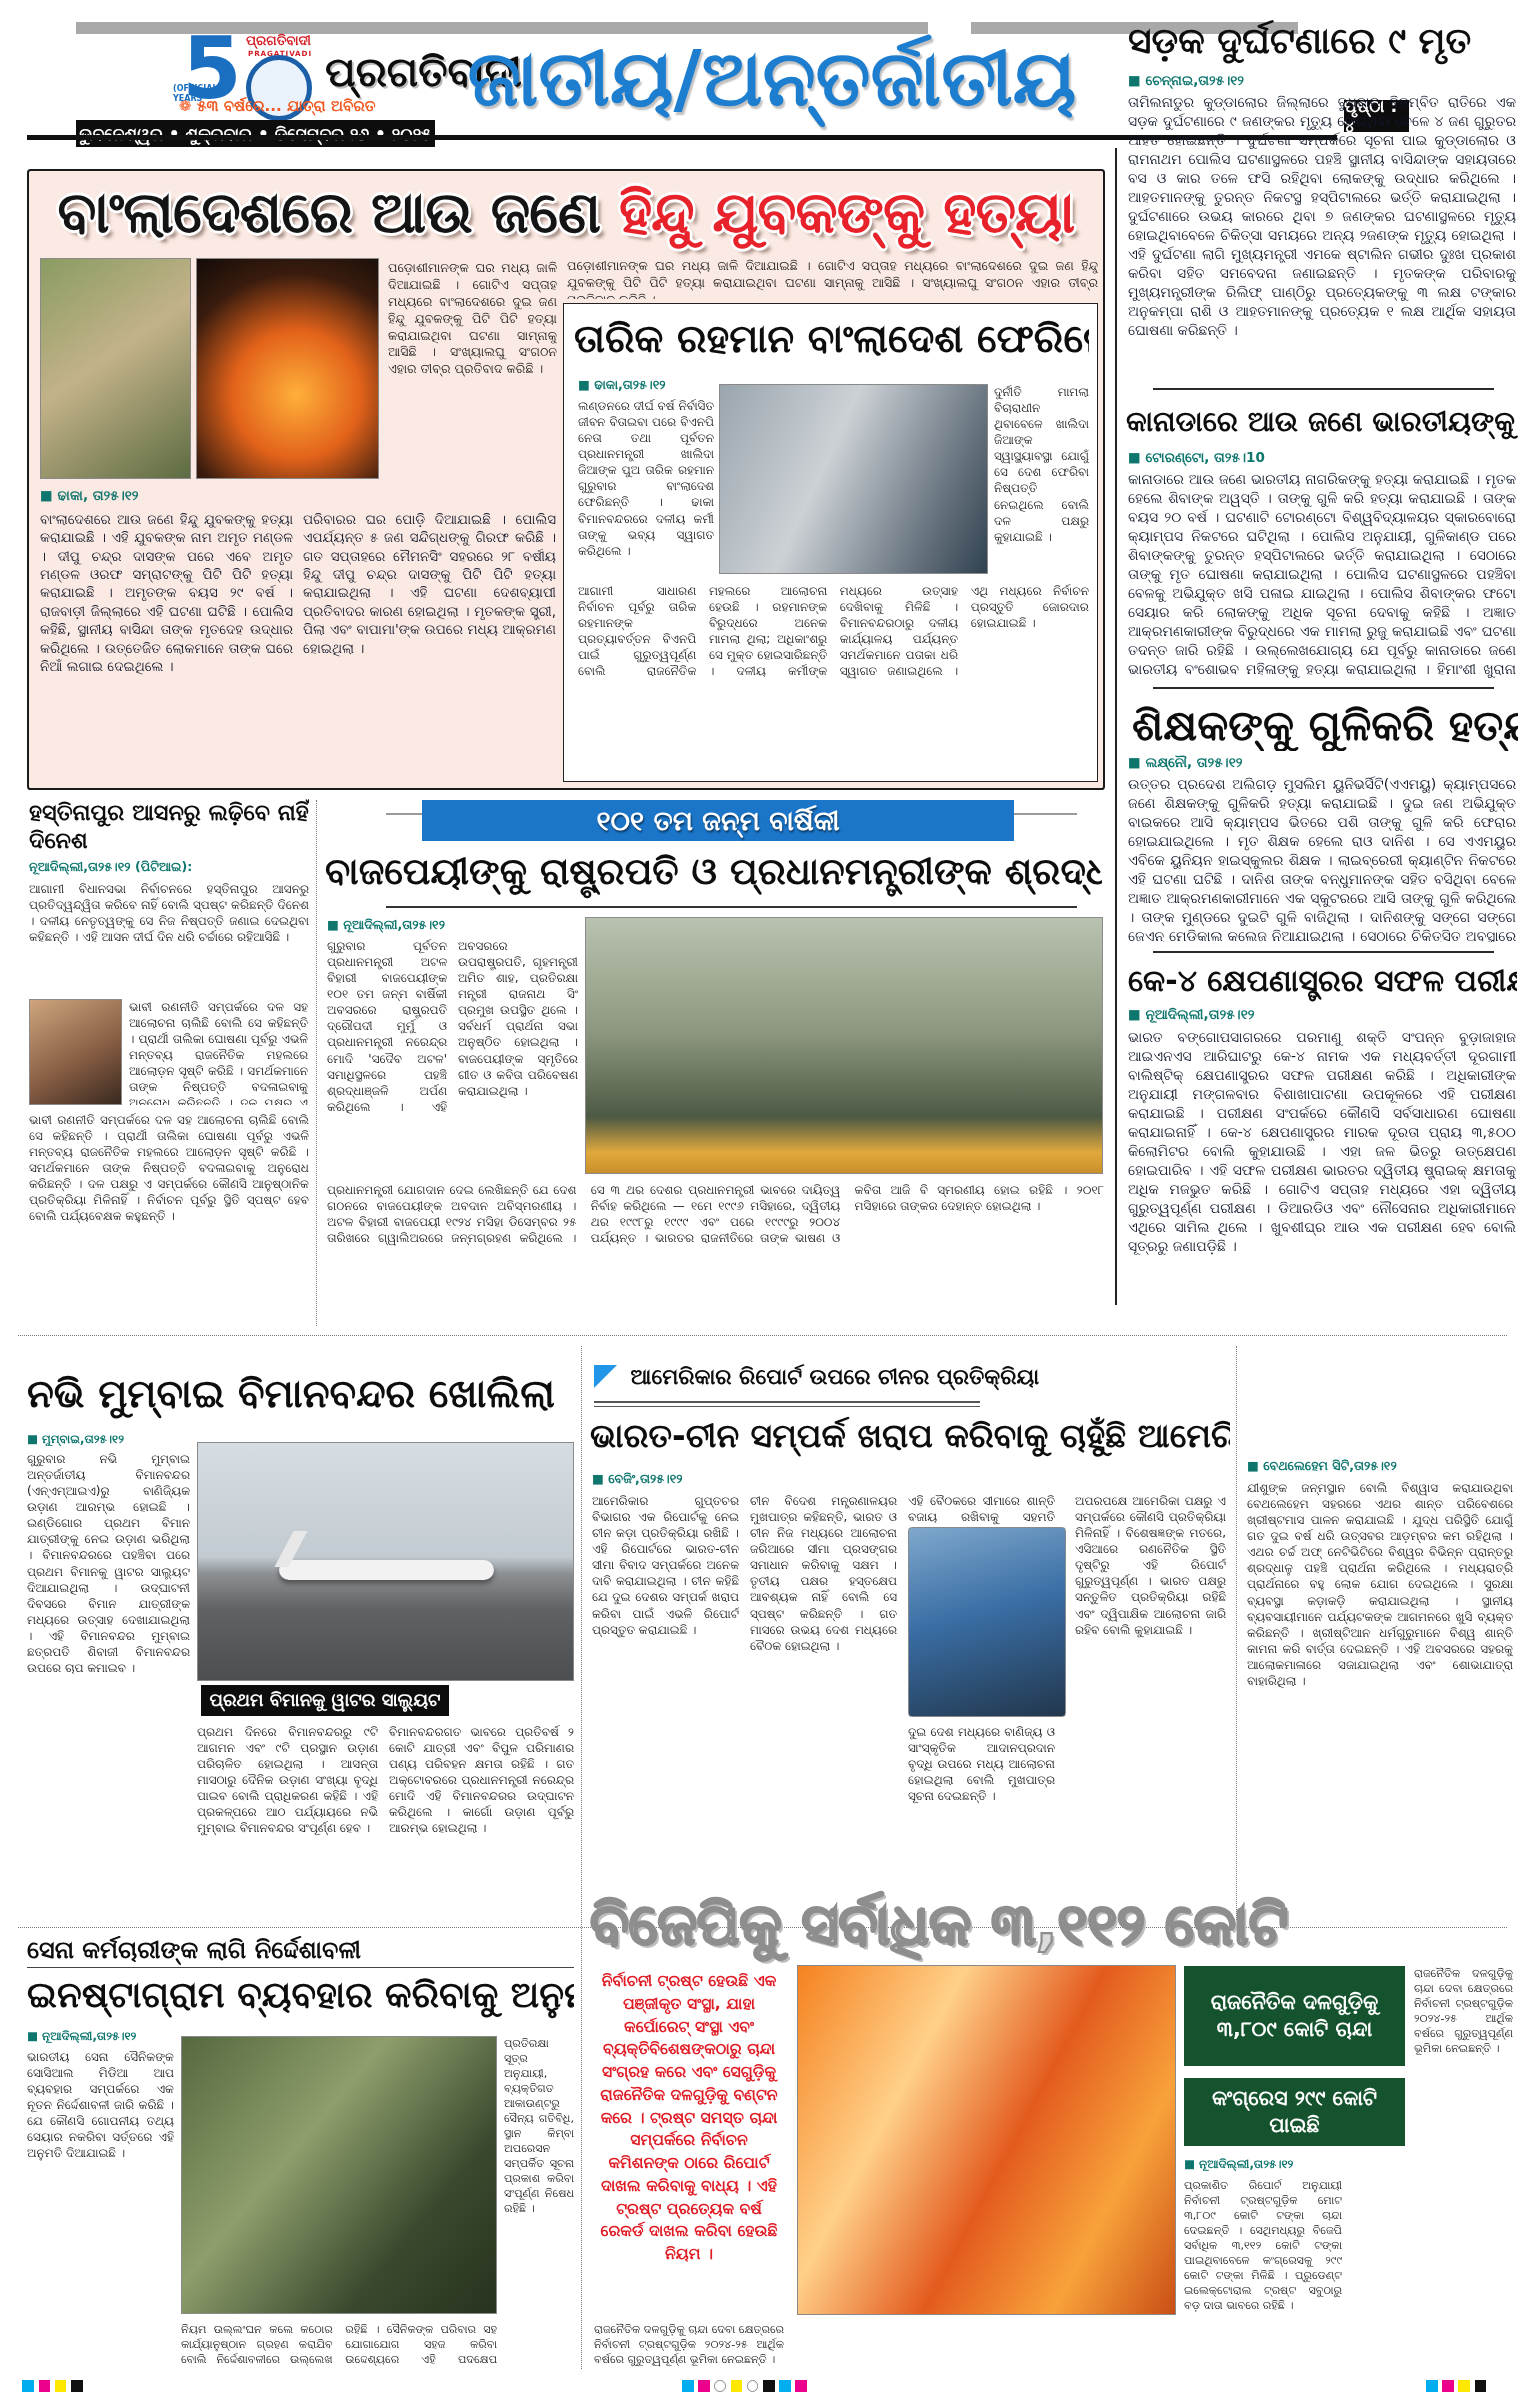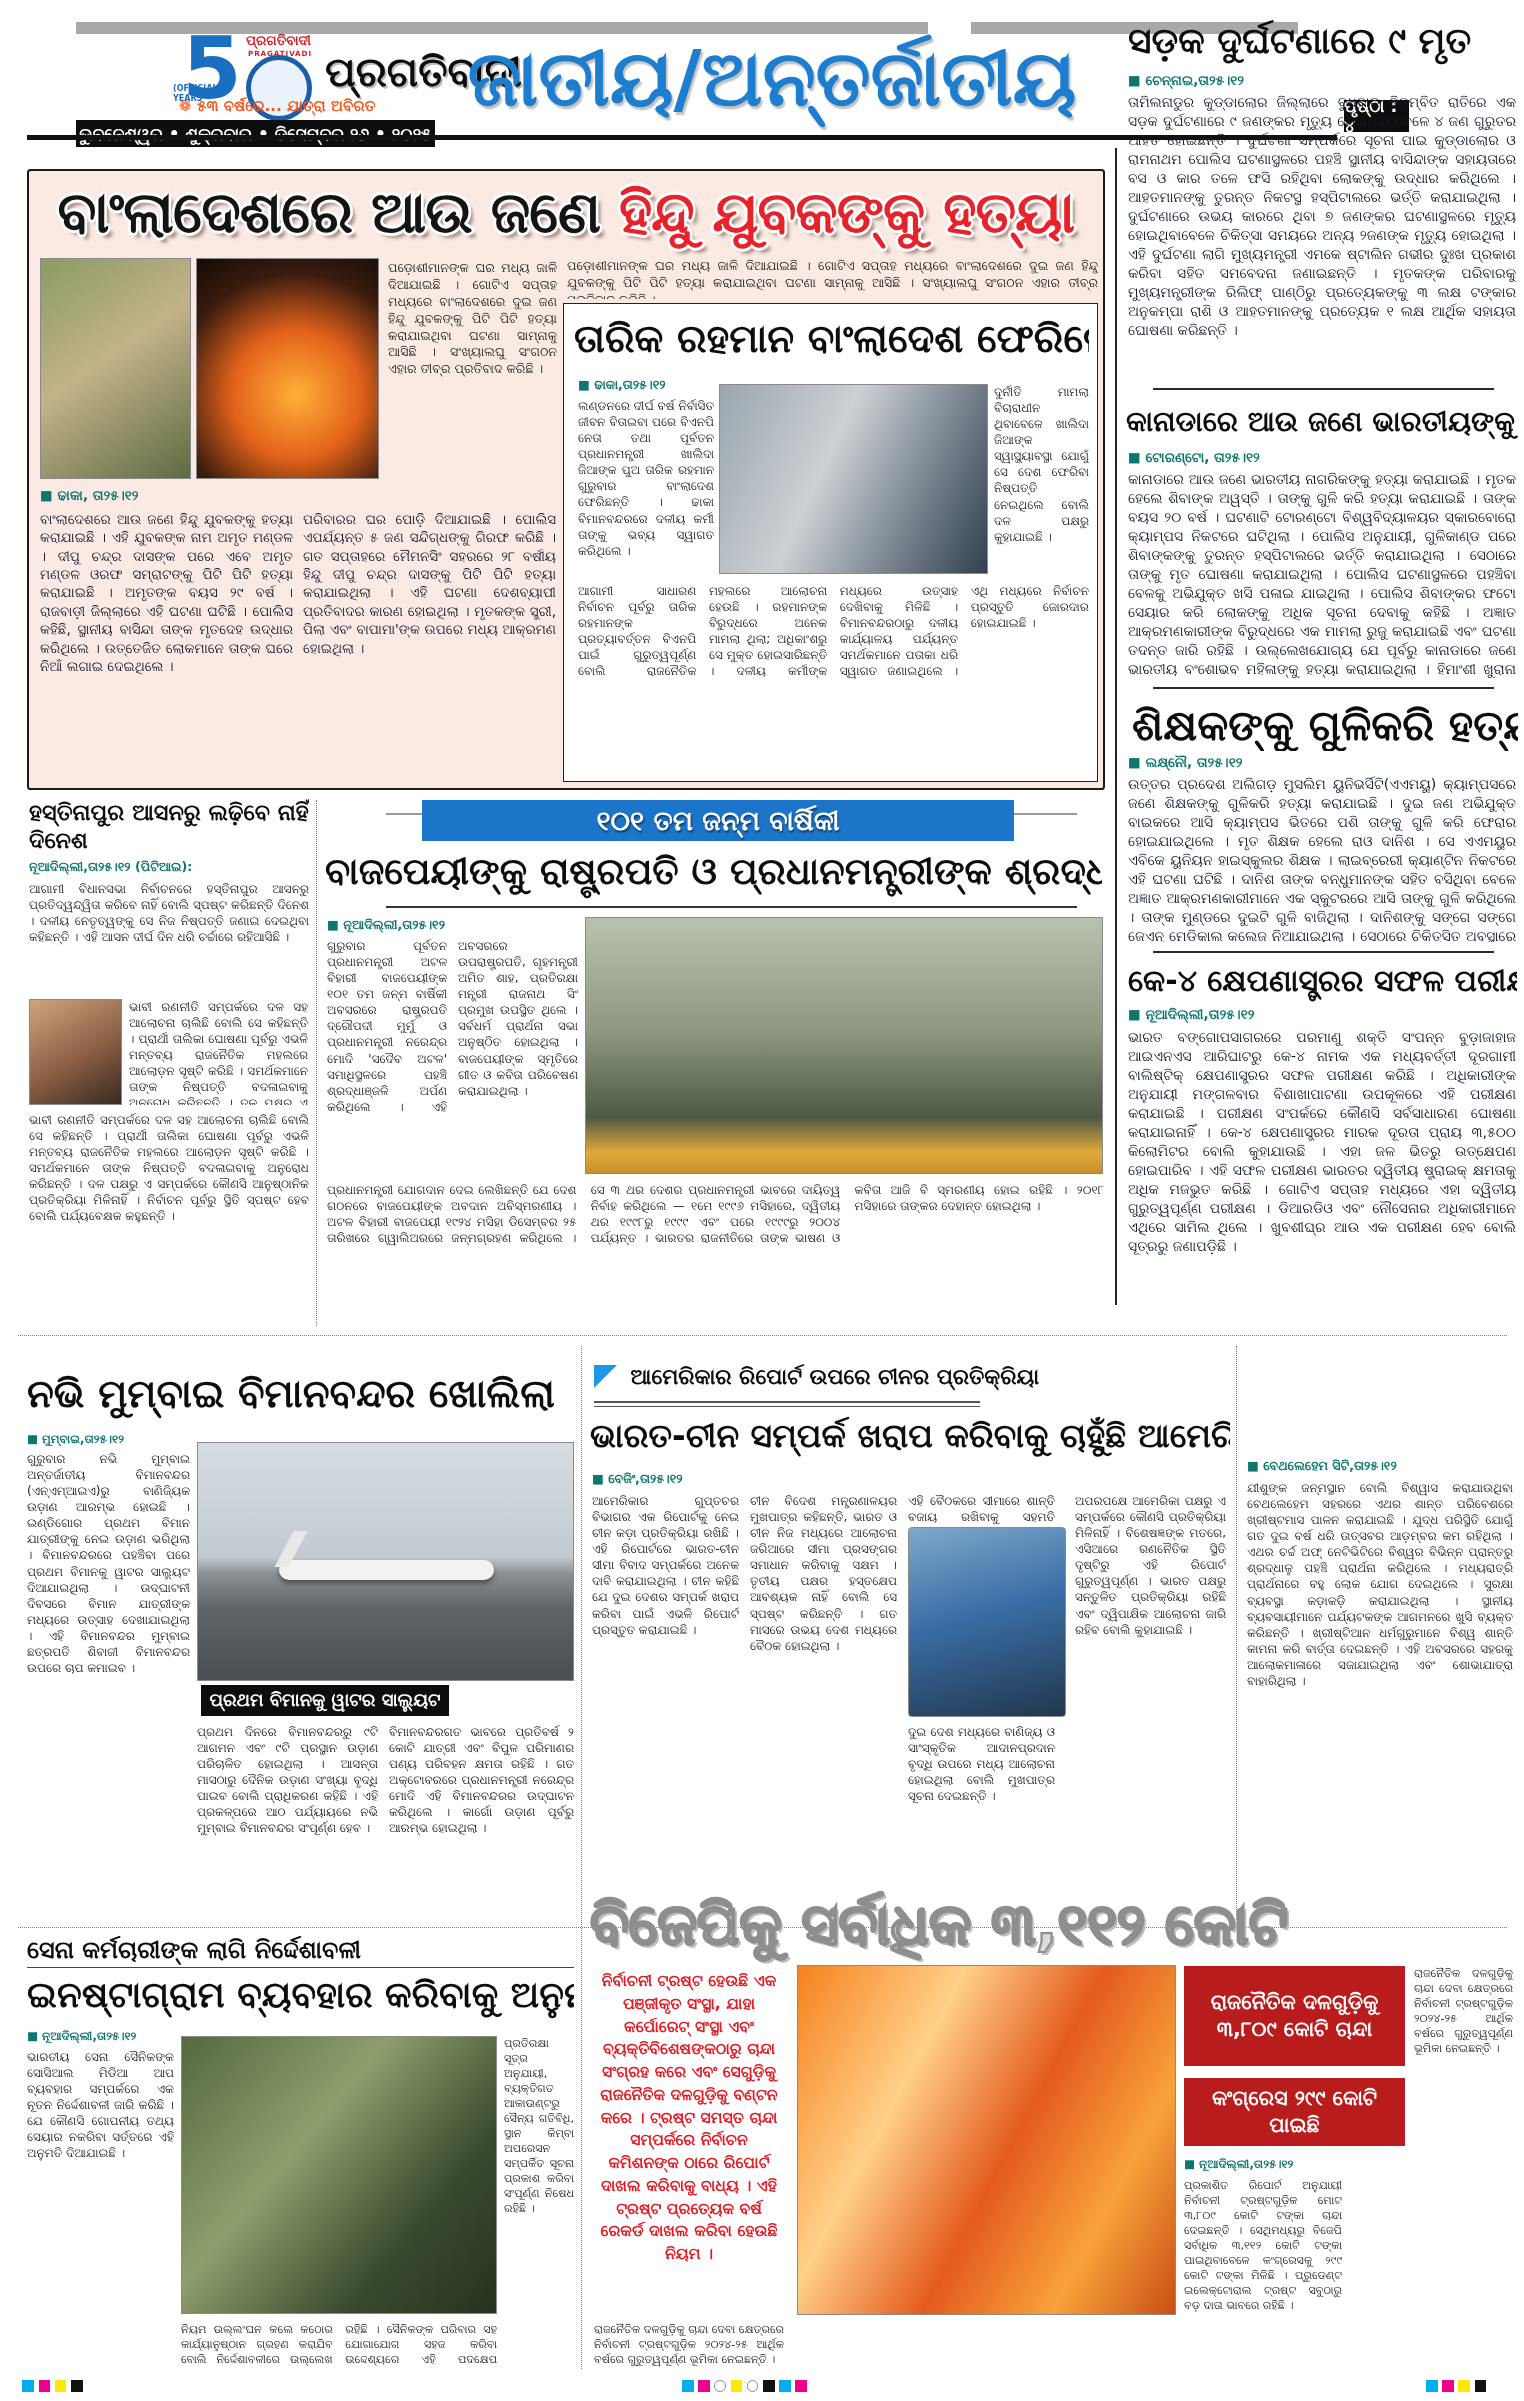--- a/index.html
+++ b/index.html
@@ -9,21 +9,21 @@
   .body{font-size:13.5px;line-height:1.36;text-align:justify;color:#0f172a;overflow:hidden;}
   .bodysm{font-size:12px;line-height:1.34;text-align:justify;color:#1c1c1c;overflow:hidden;}
   .dl{font-weight:bold;font-size:13.5px;color:#0f766e;white-space:nowrap;overflow:hidden;}
   .hl{font-weight:bold;color:#0d0d0d;overflow:hidden;}
   .photo{border:0.9px solid #8a8a8a;}
   .vdot{border-left:1.8px dotted #777;}
   .hdot{border-top:1.8px dotted #777;}
   .divr{border-top:2.7px solid #2a2a2a;}
   .lead-hl{white-space:nowrap;font-weight:bold;font-size:57px;letter-spacing:-0.9px;
     text-shadow:-2.7px 0 #fff,2.7px 0 #fff,0 -2.7px #fff,0 2.7px #fff,-1.8px -1.8px #fff,1.8px 1.8px #fff,1.8px -1.8px #fff,-1.8px 1.8px #fff,4.5px 5.4px 3.6px rgba(60,30,20,.45);}
-  .badge{background:#b91c1c;color:#fff;font-weight:bold;font-size:20.6px;line-height:1.3;
+  .badge{background:#14532d;color:#fff;font-weight:bold;font-size:20.6px;line-height:1.3;
     display:flex;align-items:center;justify-content:center;text-align:center;padding:5.4px 9px;}
   .mark{width:11.7px;height:11.7px;display:inline-block;margin-right:4.5px;}
   .circ{width:11.7px;height:11.7px;display:inline-block;margin-right:4.5px;border-radius:50%;border:1.8px solid #8a8a8a;box-sizing:border-box;}
 </style>
 </head>
 <body>
 
 <div id="page">
 
   <div class="abs" style="left:76px;top:22.4px;width:852px;height:11.7px;background:#a9a9a9;"></div>
@@ -47,21 +47,21 @@
   <div class="abs" style="left:27px;top:135px;width:1310px;height:4.5px;border-top:4.5px solid #111;border-bottom:1.8px solid #111;"></div>
 
   <div class="abs" style="left:1115px;top:148px;width:1.8px;height:1157px;background:#222;"></div>
 
   <div class="abs hl" style="left:1128px;top:20px;width:388px;height:47px;font-size:36px;white-space:nowrap;">ସଡ଼କ ଦୁର୍ଘଟଣାରେ ୯ ମୃତ</div>
   <div class="abs dl" style="left:1128px;top:72px;width:388px;">■ ଚେନ୍ନାଇ,ତା୨୫।୧୨</div>
   <div class="abs body" style="left:1128px;top:93px;width:388px;height:289px;font-size:14px;">ତାମିଲନାଡୁର କୁଡ୍ଡାଲୋର ଜିଲ୍ଲାରେ ବୁଧବାର ବିଳମ୍ବିତ ରାତିରେ ଏକ ସଡ଼କ ଦୁର୍ଘଟଣାରେ ୯ ଜଣଙ୍କର ମୃତ୍ୟୁ ହୋଇଥିବା ବେଳେ ୪ ଜଣ ଗୁରୁତର ଆହତ ହୋଇଛନ୍ତି । ଦୁର୍ଘଟଣା ସମ୍ପର୍କରେ ସୂଚନା ପାଇ କୁଡ୍ଡାଲୋର ଓ ରାମନାଥମ ପୋଲିସ ଘଟଣାସ୍ଥଳରେ ପହଞ୍ଚି ସ୍ଥାନୀୟ ବାସିନ୍ଦାଙ୍କ ସହାୟତାରେ ବସ ଓ କାର ତଳେ ଫସି ରହିଥିବା ଲୋକଙ୍କୁ ଉଦ୍ଧାର କରିଥିଲେ । ଆହତମାନଙ୍କୁ ତୁରନ୍ତ ନିକଟସ୍ଥ ହସ୍ପିଟାଲରେ ଭର୍ତ୍ତି କରାଯାଇଥିଲା । ଦୁର୍ଘଟଣାରେ ଉଭୟ କାରରେ ଥିବା ୭ ଜଣଙ୍କର ଘଟଣାସ୍ଥଳରେ ମୃତ୍ୟୁ ହୋଇଥିବାବେଳେ ଚିକିତ୍ସା ସମୟରେ ଅନ୍ୟ ୨ଜଣଙ୍କ ମୃତ୍ୟୁ ହୋଇଥିଲା । ଏହି ଦୁର୍ଘଟଣା ଲାଗି ମୁଖ୍ୟମନ୍ତ୍ରୀ ଏମକେ ଷ୍ଟାଲିନ ଗଭୀର ଦୁଃଖ ପ୍ରକାଶ କରିବା ସହିତ ସମବେଦନା ଜଣାଇଛନ୍ତି । ମୃତକଙ୍କ ପରିବାରକୁ ମୁଖ୍ୟମନ୍ତ୍ରୀଙ୍କ ରିଲିଫ୍ ପାଣ୍ଠିରୁ ପ୍ରତ୍ୟେକଙ୍କୁ ୩ ଲକ୍ଷ ଟଙ୍କାର ଅନୁକମ୍ପା ରାଶି ଓ ଆହତମାନଙ୍କୁ ପ୍ରତ୍ୟେକ ୧ ଲକ୍ଷ ଆର୍ଥିକ ସହାୟତା ଘୋଷଣା କରିଛନ୍ତି ।</div>
   <div class="abs divr" style="left:1153px;top:388px;width:341px;height:0;"></div>
 
   <div class="abs hl" style="left:1126px;top:405px;width:393px;height:38px;font-size:28px;white-space:nowrap;">କାନାଡାରେ ଆଉ ଜଣେ ଭାରତୀୟଙ୍କୁ ହତ୍ୟା</div>
-  <div class="abs dl" style="left:1128px;top:449px;width:388px;">■ ଟୋରଣ୍ଟୋ, ତା୨୫।୧୨</div>
+  <div class="abs dl" style="left:1128px;top:449px;width:388px;">■ ଟୋରଣ୍ଟୋ, ତା୨୫।10</div>
   <div class="abs body" style="left:1128px;top:470px;width:388px;height:208px;font-size:14px;">କାନାଡାରେ ଆଉ ଜଣେ ଭାରତୀୟ ନାଗରିକଙ୍କୁ ହତ୍ୟା କରାଯାଇଛି । ମୃତକ ହେଲେ ଶିବାଙ୍କ ଅୱସ୍ତି । ତାଙ୍କୁ ଗୁଳି କରି ହତ୍ୟା କରାଯାଇଛି । ତାଙ୍କ ବୟସ ୨୦ ବର୍ଷ । ଘଟଣାଟି ଟୋରଣ୍ଟୋ ବିଶ୍ୱବିଦ୍ୟାଳୟର ସ୍କାରବୋରୋ କ୍ୟାମ୍ପସ ନିକଟରେ ଘଟିଥିଲା । ପୋଲିସ ଅନୁଯାୟୀ, ଗୁଳିକାଣ୍ଡ ପରେ ଶିବାଙ୍କଙ୍କୁ ତୁରନ୍ତ ହସ୍ପିଟାଲରେ ଭର୍ତ୍ତି କରାଯାଇଥିଲା । ସେଠାରେ ତାଙ୍କୁ ମୃତ ଘୋଷଣା କରାଯାଇଥିଲା । ପୋଲିସ ଘଟଣାସ୍ଥଳରେ ପହଞ୍ଚିବା ବେଳକୁ ଅଭିଯୁକ୍ତ ଖସି ପଳାଇ ଯାଇଥିଲା । ପୋଲିସ ଶିବାଙ୍କର ଫଟୋ ସେୟାର କରି ଲୋକଙ୍କୁ ଅଧିକ ସୂଚନା ଦେବାକୁ କହିଛି । ଅଜ୍ଞାତ ଆକ୍ରମଣକାରୀଙ୍କ ବିରୁଦ୍ଧରେ ଏକ ମାମଲା ରୁଜୁ କରାଯାଇଛି ଏବଂ ଘଟଣା ତଦନ୍ତ ଜାରି ରହିଛି । ଉଲ୍ଲେଖଯୋଗ୍ୟ ଯେ ପୂର୍ବରୁ କାନାଡାରେ ଜଣେ ଭାରତୀୟ ବଂଶୋଭବ ମହିଳାଙ୍କୁ ହତ୍ୟା କରାଯାଇଥିଲା । ହିମାଂଶୀ ଖୁରାନା ନାମକ ଜଣେ ମହିଳାଙ୍କ ମୃତଦେହ ତାଙ୍କ ଘରୁ ମିଳିଥିଲା ।</div>
   <div class="abs divr" style="left:1153px;top:687px;width:341px;height:0;"></div>
 
   <div class="abs hl" style="left:1132px;top:701px;width:386px;height:50px;font-size:42px;white-space:nowrap;">ଶିକ୍ଷକଙ୍କୁ ଗୁଳିକରି ହତ୍ୟା</div>
   <div class="abs dl" style="left:1128px;top:754px;width:388px;">■ ଲକ୍ଷ୍ନୌ, ତା୨୫।୧୨</div>
   <div class="abs body" style="left:1128px;top:775px;width:388px;height:167px;font-size:14px;">ଉତ୍ତର ପ୍ରଦେଶ ଅଲିଗଡ଼ ମୁସଲିମ ୟୁନିଭର୍ସିଟି(ଏଏମୟୁ) କ୍ୟାମ୍ପସରେ ଜଣେ ଶିକ୍ଷକଙ୍କୁ ଗୁଳିକରି ହତ୍ୟା କରାଯାଇଛି । ଦୁଇ ଜଣ ଅଭିଯୁକ୍ତ ବାଇକରେ ଆସି କ୍ୟାମ୍ପସ ଭିତରେ ପଶି ତାଙ୍କୁ ଗୁଳି କରି ଫେରାର ହୋଇଯାଇଥିଲେ । ମୃତ ଶିକ୍ଷକ ହେଲେ ରାଓ ଦାନିଶ । ସେ ଏଏମୟୁର ଏବିକେ ୟୁନିୟନ ହାଇସ୍କୁଲର ଶିକ୍ଷକ । ଲାଇବ୍ରେରୀ କ୍ୟାଣ୍ଟିନ ନିକଟରେ ଏହି ଘଟଣା ଘଟିଛି । ଦାନିଶ ତାଙ୍କ ବନ୍ଧୁମାନଙ୍କ ସହିତ ବସିଥିବା ବେଳେ ଅଜ୍ଞାତ ଆକ୍ରମଣକାରୀମାନେ ଏକ ସ୍କୁଟରରେ ଆସି ତାଙ୍କୁ ଗୁଳି କରିଥିଲେ । ତାଙ୍କ ମୁଣ୍ଡରେ ଦୁଇଟି ଗୁଳି ବାଜିଥିଲା । ଦାନିଶଙ୍କୁ ସଙ୍ଗେ ସଙ୍ଗେ ଜେଏନ୍ ମେଡିକାଲ କଲେଜ ନିଆଯାଇଥିଲା । ସେଠାରେ ଚିକିତ୍ସିତ ଅବସ୍ଥାରେ ତାଙ୍କର ମୃତ୍ୟୁ ହୋଇଛି ।</div>
   <div class="abs divr" style="left:1153px;top:951px;width:341px;height:0;"></div>
 
   <div class="abs hl" style="left:1128px;top:963px;width:389px;height:39px;font-size:30px;white-space:nowrap;">କେ-୪ କ୍ଷେପଣାସ୍ତ୍ରର ସଫଳ ପରୀକ୍ଷଣ</div>
   <div class="abs dl" style="left:1128px;top:1006px;width:388px;">■ ନୂଆଦିଲ୍ଲୀ,ତା୨୫।୧୨</div>

